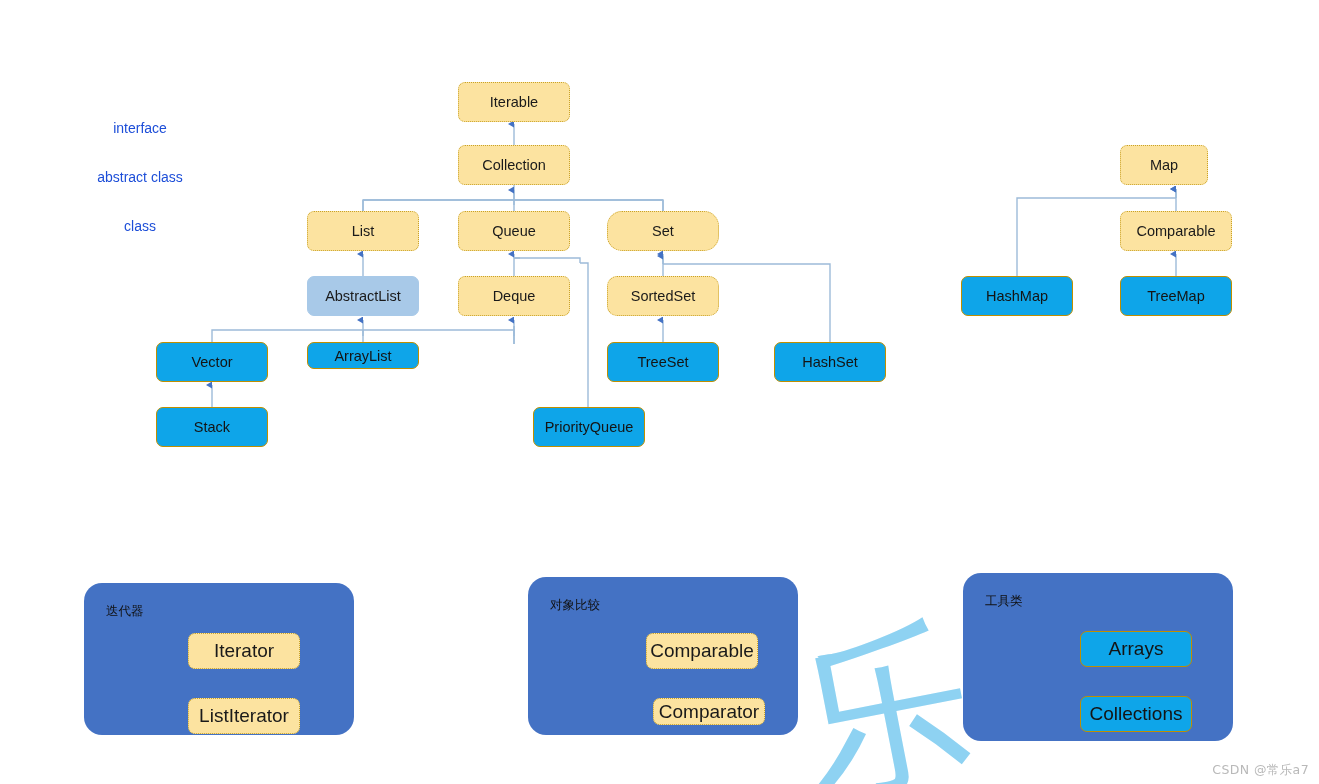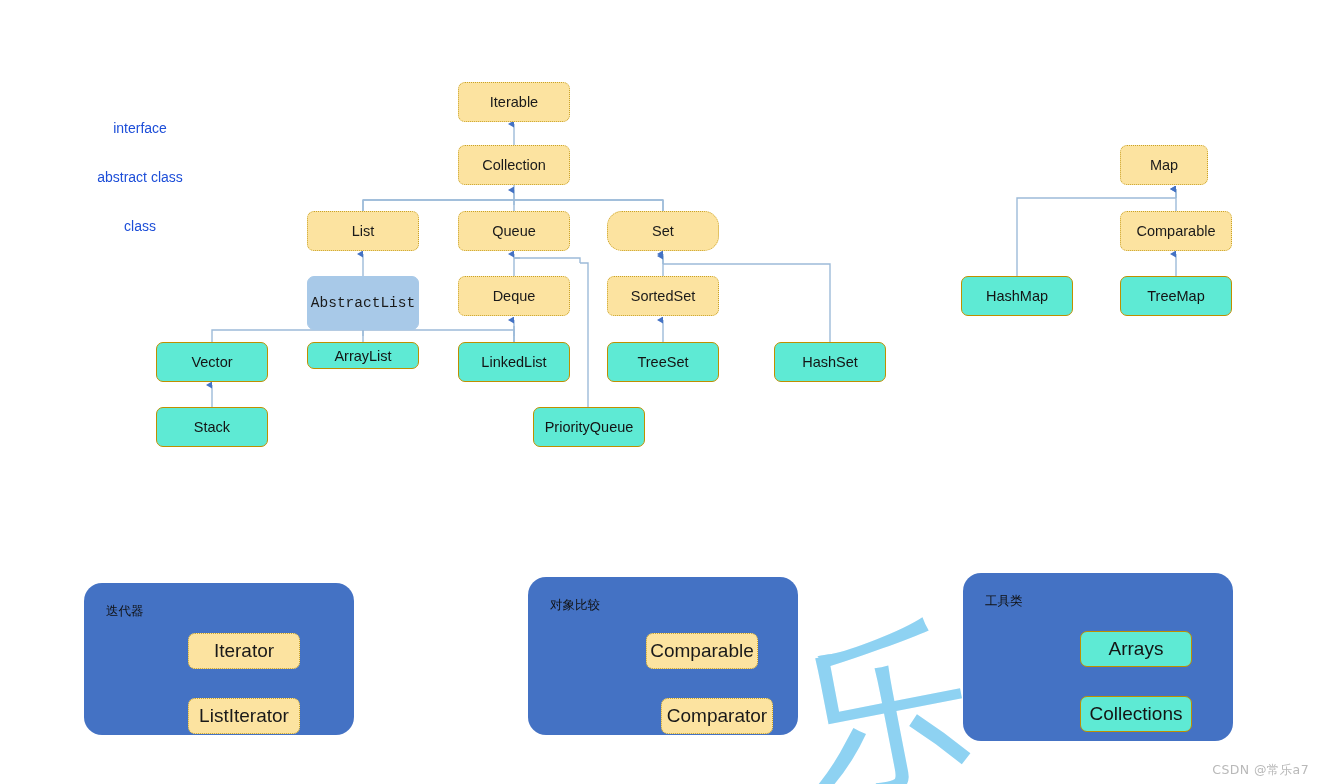--- a/index.html
+++ b/index.html
@@ -35,21 +35,21 @@
     text-align:center;border-radius:7px;
     color:#1a1a1a;font-size:14.5px;white-space:nowrap;
   }
   .node.interface{
     background:#fce3a0;border:1px dotted #c9a227;
   }
   .node.abstract{
     background:#a8c9e8;border:1px solid #a8c9e8;
   }
   .node.klass{
-    background:#5eead4;border:1px solid #bf8f00;color:#141414;
+    background:#0ea5e9;border:1px solid #bf8f00;color:#141414;
   }
 
   
   .legend-box{position:absolute;box-sizing:border-box;height:40px;width:112px;
     display:flex;align-items:center;justify-content:center;border-radius:7px;
     font-size:14px;color:#1d4ed8;white-space:nowrap;}
 
   
   .panel{
     position:absolute;box-sizing:border-box;
@@ -139,38 +139,35 @@
   <div class="node interface" style="left:307px;top:211px;width:112px;height:40px;">
     <span>List</span>
   </div>
   <div class="node interface" style="left:458px;top:211px;width:112px;height:40px;">
     <span>Queue</span>
   </div>
   <div class="node interface" style="left:607px;top:211px;width:112px;height:40px;border-radius:15px;">
     <span>Set</span>
   </div>
 
-  <div class="node abstract" style="left:307px;top:276px;width:112px;height:54px;font-family:Liberation Mono, monospace;">
+  <div class="node abstract" style="left:307px;top:276px;width:112px;height:40px;">
     <span>AbstractList</span>
   </div>
   <div class="node interface" style="left:458px;top:276px;width:112px;height:40px;">
     <span>Deque</span>
   </div>
-  <div class="node interface" style="left:607px;top:276px;width:112px;height:40px;">
+  <div class="node interface" style="left:607px;top:276px;width:112px;height:40px;border-radius:10px;">
     <span>SortedSet</span>
   </div>
 
   <div class="node klass" style="left:156px;top:342px;width:112px;height:40px;">
     <span>Vector</span>
   </div>
   <div class="node klass" style="left:307px;top:342px;width:112px;height:27px;">
     <span>ArrayList</span>
-  </div>
-  <div class="node klass" style="left:458px;top:342px;width:112px;height:40px;">
-    <span>LinkedList</span>
   </div>
   <div class="node klass" style="left:607px;top:342px;width:112px;height:40px;">
     <span>TreeSet</span>
   </div>
   <div class="node klass" style="left:774px;top:342px;width:112px;height:40px;">
     <span>HashSet</span>
   </div>
 
   <div class="node klass" style="left:156px;top:407px;width:112px;height:40px;">
     <span>Stack</span>
@@ -202,21 +199,21 @@
     <div class="node interface" style="left:104px;top:91px;width:112px;height:36px;justify-content:center;">
       <span>ListIterator</span>
     </div>
   </div>
 
   <div class="panel" style="left:528px;top:577px;width:270px;height:158px;">
     <div class="panel-title">对象比较</div>
     <div class="node interface" style="left:118px;top:32px;width:112px;height:36px;">
       <span>Comparable</span>
     </div>
-    <div class="node interface" style="left:133px;top:97px;width:112px;height:36px;">
+    <div class="node interface" style="left:125px;top:97px;width:112px;height:27px;">
       <span>Comparator</span>
     </div>
   </div>
 
   <div class="panel" style="left:963px;top:573px;width:270px;height:168px;">
     <div class="panel-title">工具类</div>
     <div class="node klass" style="left:117px;top:34px;width:112px;height:36px;">
       <span>Arrays</span>
     </div>
     <div class="node klass" style="left:117px;top:99px;width:112px;height:36px;">

